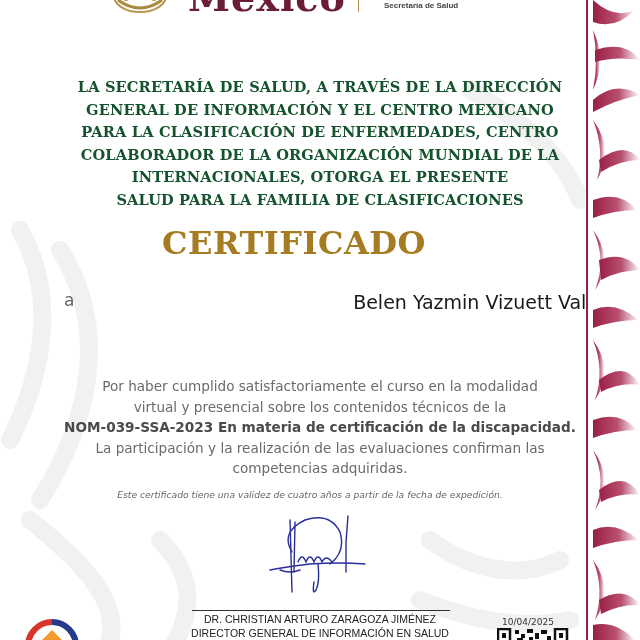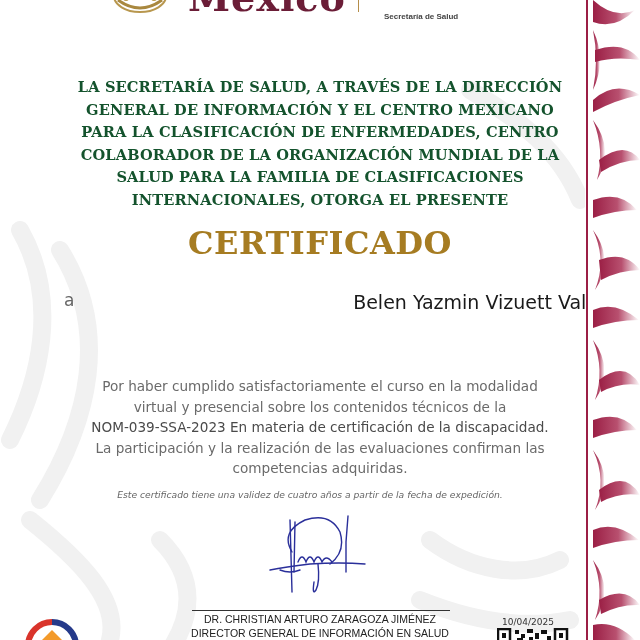--- a/index.html
+++ b/index.html
@@ -14,55 +14,55 @@
     
     .header { position: absolute; top: 0; left: 0; width: 590px; height: 22px; }
     .emblem { position: absolute; left: 112px; top: -14px; width: 56px; height: 32px; }
     .mexico-word {
       position: absolute; left: 188px; top: -22px;
       font-family: "DejaVu Serif", serif; font-weight: bold; font-size: 38px;
       color: #6b1d37; letter-spacing: 1px; line-height: 40px;
     }
     .header-divider { position: absolute; left: 358px; top: 0; width: 1px; height: 12px; background: #b58e4a; }
     .agency-name {
-      position: absolute; left: 384px; top: 12px;
+      position: absolute; left: 384px; top: 1px;
       font-family: "Liberation Sans", sans-serif; font-weight: bold; font-size: 8px; color: #444;
     }
 
     
     .intro {
       position: absolute; left: 60px; top: 76px; width: 520px;
       text-align: center;
       font-family: "DejaVu Serif", serif; font-weight: bold;
       font-size: 14.6px; line-height: 22.5px; color: #14532d;
       letter-spacing: 0.15px;
     }
     .intro span { display: block; white-space: nowrap; }
 
     .cert-title {
-      position: absolute; left: 0; top: 224px; width: 640px; text-align: center;
+      position: absolute; left: 0; top: 224px; width: 588px; text-align: center;
       font-family: "DejaVu Serif", serif; font-weight: bold; font-size: 32px;
       color: #a67c22; letter-spacing: 0.5px;
     }
 
     .prefix-a {
       position: absolute; left: 64px; top: 290px;
       font-family: "DejaVu Sans", sans-serif; font-size: 17px; color: #666;
     }
     .recipient {
       position: absolute; left: 0; top: 291px; width: 620px; text-align: right;
       font-family: "DejaVu Sans", sans-serif; font-size: 19px; color: #1a1a1a;
     }
 
     .body-text {
       position: absolute; left: 60px; top: 376px; width: 520px; text-align: center;
       font-family: "DejaVu Sans", sans-serif; font-size: 13.6px; line-height: 20.5px; color: #6a6a6a;
     }
     .body-text span { display: block; white-space: nowrap; }
-    .body-text .strong { font-weight: normal; color: #4a4a4a; }
+    .body-text .strong { font-weight: bold; color: #4a4a4a; }
 
     .validity {
       position: absolute; left: 0; top: 489px; width: 620px; text-align: center;
       font-family: "DejaVu Sans", sans-serif; font-style: italic; font-size: 9.2px; color: #666;
     }
 
     .signature { position: absolute; left: 250px; top: 512px; width: 130px; height: 92px; }
     .sig-line { position: absolute; left: 192px; top: 610px; width: 258px; height: 1px; background: #333; }
     .signer-name, .signer-role {
       position: absolute; left: 150px; width: 340px; text-align: center;
@@ -108,22 +108,22 @@
     <div class="mexico-word">México</div>
     <div class="header-divider"></div>
     <div class="agency-name">Secretaría de Salud</div>
   </div>
 
   <div class="intro">
     <span>LA SECRETARÍA DE SALUD, A TRAVÉS DE LA DIRECCIÓN</span>
     <span>GENERAL DE INFORMACIÓN Y EL CENTRO MEXICANO</span>
     <span>PARA LA CLASIFICACIÓN DE ENFERMEDADES, CENTRO</span>
     <span>COLABORADOR DE LA ORGANIZACIÓN MUNDIAL DE LA</span>
+    <span>INTERNACIONALES, OTORGA EL PRESENTE</span>
     <span>SALUD PARA LA FAMILIA DE CLASIFICACIONES</span>
-    <span>INTERNACIONALES, OTORGA EL PRESENTE</span>
   </div>
 
   <div class="cert-title">CERTIFICADO</div>
 
   <div class="prefix-a">a</div>
   <div class="recipient">Belen Yazmin Vizuett Valdes</div>
 
   <div class="body-text">
     <span>Por haber cumplido satisfactoriamente el curso en la modalidad</span>
     <span>virtual y presencial sobre los contenidos técnicos de la</span>

